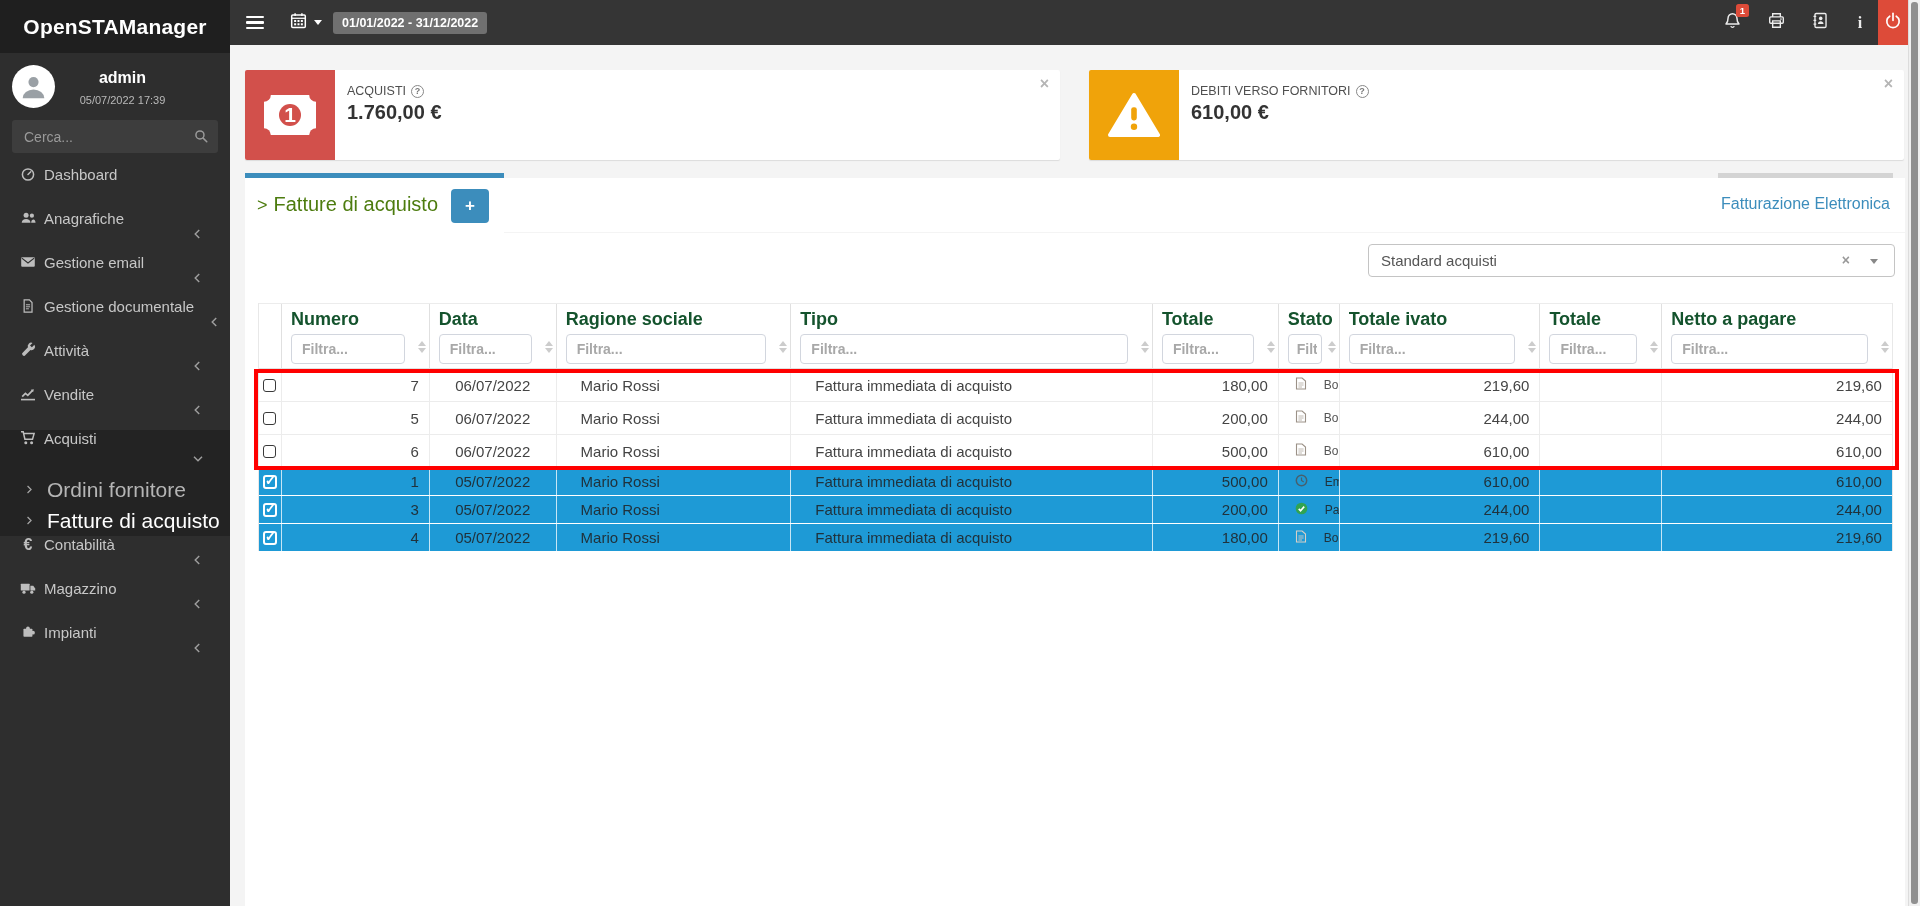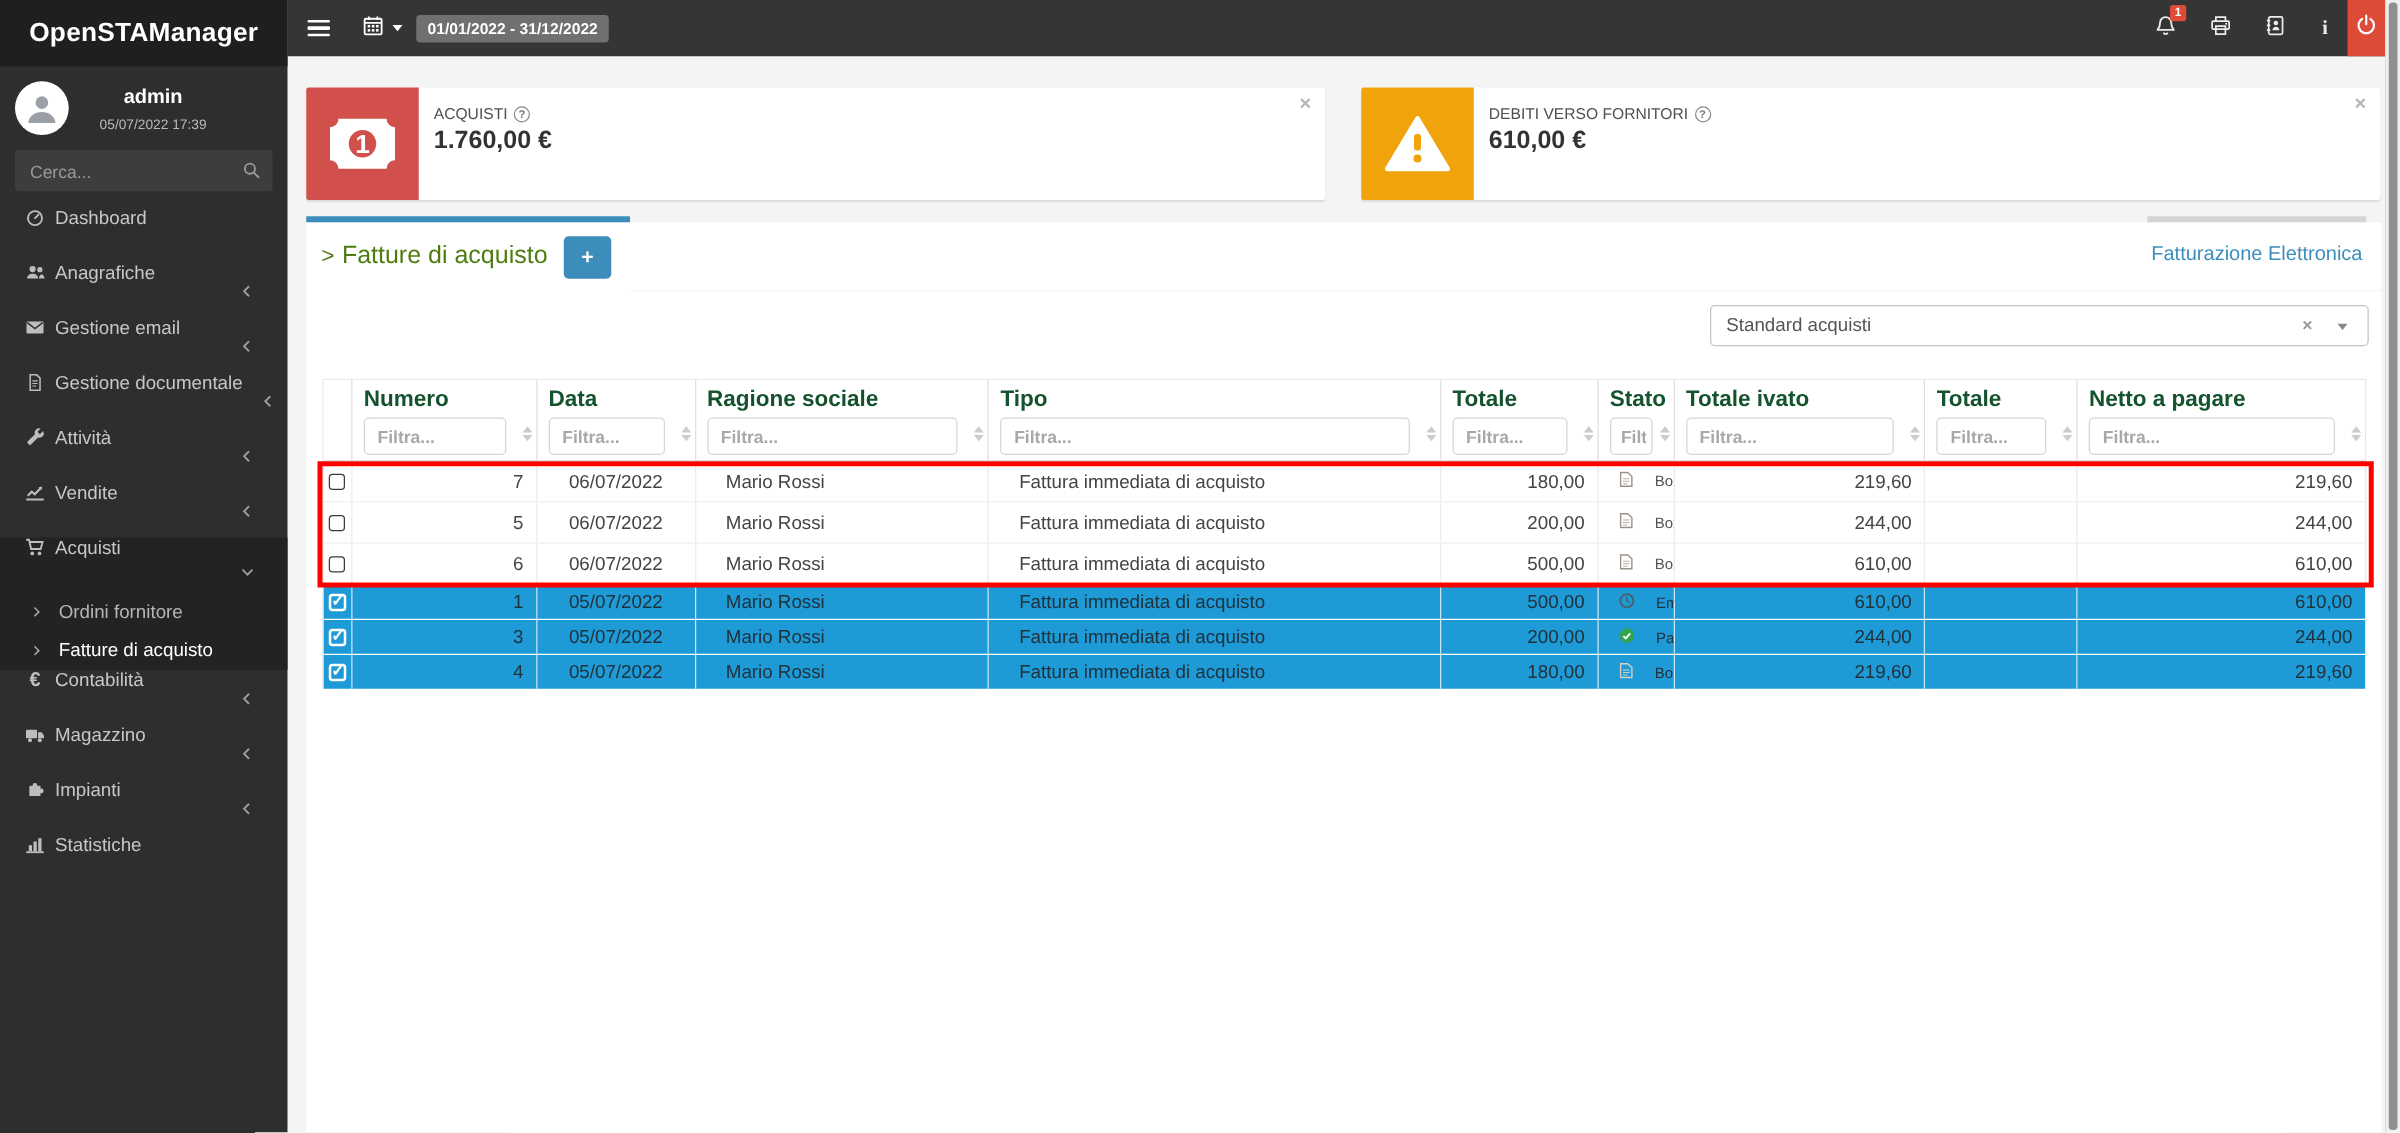--- a/index.html
+++ b/index.html
@@ -15,21 +15,21 @@
 .search input{background:transparent;border:none;color:#ccc;font-size:14px;padding:0 32px 0 12px;width:100%;height:100%;outline:none;font-family:inherit}
 .search input::placeholder{color:#9a9a9a}
 .search .sicon{position:absolute;right:10px;top:9px;color:#9a9a9a}
 .menu{position:absolute;top:166px;left:0;right:0}
 .mitem{height:44px;display:flex;align-items:flex-start;color:#c7c7c7;font-size:15px;position:relative;cursor:pointer}
 .micon{width:24px;margin-left:16px;display:flex;justify-content:center;align-items:center;color:#bdbdbd;flex:none}
 .mlabel{margin-left:4px}
 .chev{position:absolute;right:29px;top:16px;color:#9f9f9f}
 .chev-docs{right:12px}
 .tv{background:#232323}
-.sitem{height:31px;display:flex;align-items:center;color:#b5b5b5;font-size:15px;cursor:pointer}
+.sitem{height:31px;display:flex;align-items:center;color:#b5b5b5;font-size:21px;cursor:pointer}
 .sarrow{margin-left:26px;margin-right:14px;color:#a5a5a5;display:flex}
 .sitem.active{color:#fff}
 
 .topbar{position:absolute;left:230px;top:0;width:1678px;height:45px;background:#353535;display:flex;align-items:center;z-index:4}
 .hamburger{margin-left:16px;display:flex;flex-direction:column;gap:3px;cursor:pointer}
 .hamburger span{display:block;width:18px;height:2.5px;background:#fff;border-radius:1px}
 .calgrp{margin-left:26px;display:flex;align-items:center;color:#fff;cursor:pointer}
 .caret-dn{width:0;height:0;border-left:4.5px solid transparent;border-right:4.5px solid transparent;border-top:5px solid #fff;margin-left:7px}
 .date-pill{margin-left:11px;background:#707070;color:#fff;font-weight:700;font-size:12.5px;padding:4px 9px;border-radius:3px;cursor:pointer}
 .top-right{margin-left:auto;display:flex;align-items:center;height:100%}
@@ -250,31 +250,20 @@
             <rect x="2.6" y="5" width="9.6" height="8.6" rx="0.8" fill="currentColor"></rect>
             <circle cx="7.4" cy="4.6" r="2" fill="currentColor"></circle>
             <circle cx="12.8" cy="9.3" r="2" fill="currentColor"></circle>
           </svg>
         </span>
       <span class="mlabel">Impianti</span>
       <span class="chev"><svg width="8" height="12" viewBox="0 0 9 12">
             <path d="M7 1.5L2.5 6L7 10.5" fill="none" stroke="currentColor" stroke-width="1.6"></path>
           </svg></span>
     </div>
-    <div class="mitem">
-      <span class="micon">
-          <svg width="16" height="16" viewBox="0 0 16 16">
-            <rect x="1" y="13" width="14" height="1.5" fill="currentColor"></rect>
-            <rect x="3" y="8.2" width="2.6" height="4.8" fill="currentColor"></rect>
-            <rect x="6.8" y="5.2" width="2.6" height="7.8" fill="currentColor"></rect>
-            <rect x="10.6" y="2.6" width="2.6" height="10.4" fill="currentColor"></rect>
-          </svg>
-        </span>
-      <span class="mlabel">Statistiche</span>
-    </div>
   </nav>
 </div>
 
 <div class="topbar">
   <div class="hamburger">
       <span></span>
       <span></span>
       <span></span>
     </div>
   <div class="calgrp">

